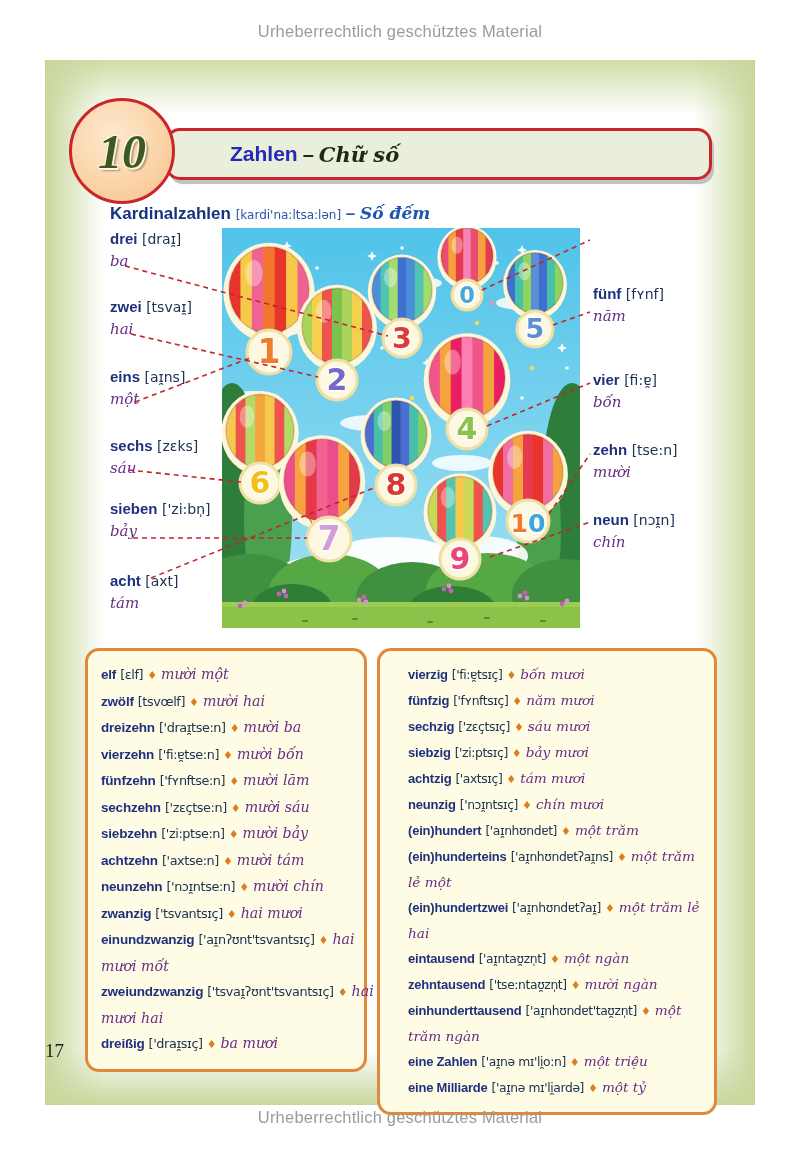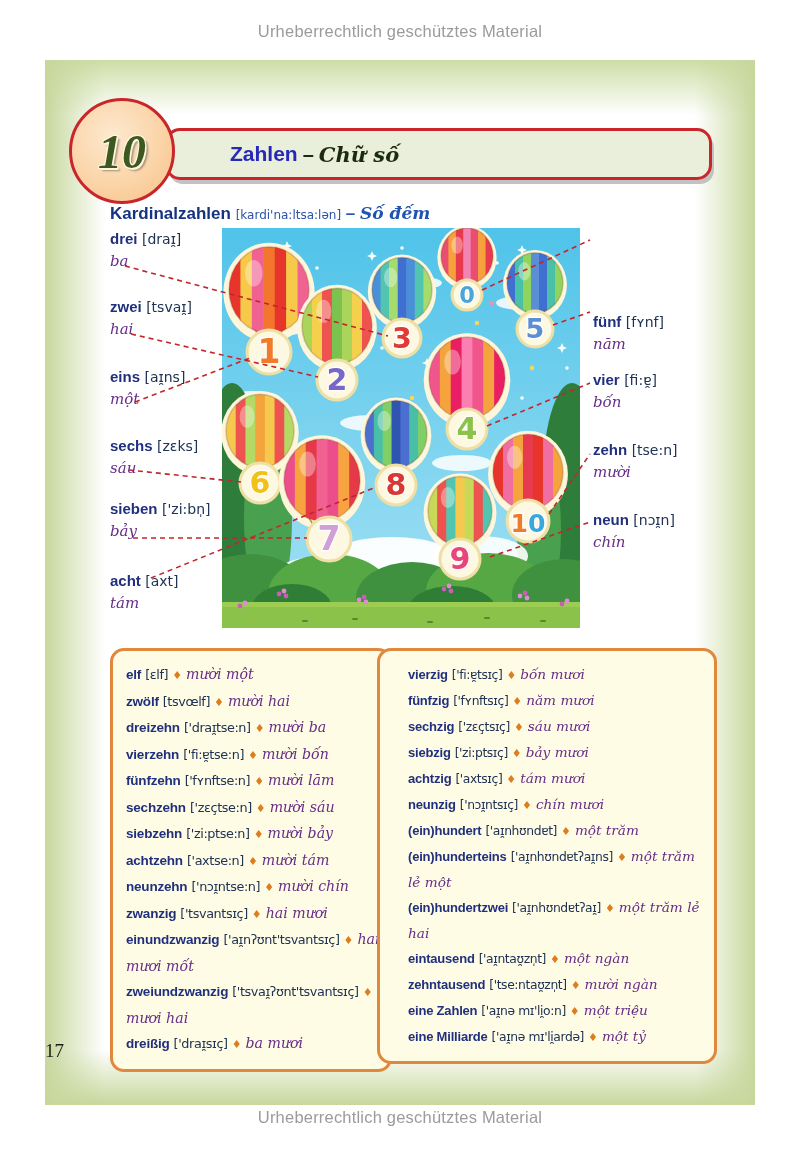--- a/index.html
+++ b/index.html
@@ -41,33 +41,33 @@
   .section-head .s-vi{color:#1f55b0;font-weight:bold;font-style:italic;font-family:"DejaVu Serif",serif;}
 
   
   .illu{position:absolute;left:40px;top:168px;width:630px;height:400px;}
   .scene{position:absolute;left:137px;top:0;}
   .overlay{position:absolute;left:0;top:0;z-index:5;pointer-events:none;}
   .label-block{position:absolute;width:118px;z-index:6;line-height:21px;}
   .left-label{left:25px}
   .right-label{left:508px}
   .lpos-0{top:0}.lpos-1{top:68px}.lpos-2{top:138px}.lpos-3{top:207px}.lpos-4{top:270px}.lpos-5{top:342px}
-  .rpos-0{top:0}.rpos-1{top:83px}.rpos-2{top:141px}.rpos-3{top:211px}.rpos-4{top:281px}
+  .rpos-0{top:0}.rpos-1{top:55px}.rpos-2{top:141px}.rpos-3{top:211px}.rpos-4{top:281px}
 
   .de{color:#20307d;font-weight:bold;}
   .ipa{color:#203354;font-family:"DejaVu Sans",sans-serif;}
   .vi{color:#672d87;font-style:italic;font-family:"DejaVu Serif",serif;}
   .label-block .de{font-size:15px}
   .label-block .ipa{font-size:14px}
   .label-block .vi{font-size:15px}
 
   
   .vbox{position:absolute;top:588px;background:#fffce6;border:3px solid #e0883c;
     border-radius:14px;box-sizing:border-box;padding:11px 13px;min-height:390px;}
-  .vbox.leftbox{left:40px;width:282px;margin-left:25px;}
+  .vbox.leftbox{left:40px;width:282px;}
   .vbox.rightbox{left:332px;width:340px;padding-left:28px;}
   .entry{line-height:25.5px;font-size:13.5px;}
   .rightbox .entry{font-size:13px;line-height:25px;}
   .entry .de{letter-spacing:-.2px;margin-right:4px;}
   .entry .ipa{letter-spacing:-.4px;margin-right:4px;font-size:95%;}
   .diamond{color:#dd7d1e;font-family:"DejaVu Sans",sans-serif;font-size:11px;margin-right:4px;}
   .entry .vi{font-size:105%;}
 
   .page-num{position:absolute;left:0;top:980px;width:100%;text-align:left;
     font-family:"Liberation Serif",serif;font-size:19px;color:#1c1c1c;}
@@ -526,20 +526,21 @@
     <div class="entry"><span class="de">fünfzig</span><span class="ipa">['fʏnftsɪç]</span><span class="diamond">♦</span><span class="vi">năm mươi</span></div>
     <div class="entry"><span class="de">sechzig</span><span class="ipa">['zɛçtsɪç]</span><span class="diamond">♦</span><span class="vi">sáu mươi</span></div>
     <div class="entry"><span class="de">siebzig</span><span class="ipa">['zi:ptsɪç]</span><span class="diamond">♦</span><span class="vi">bảy mươi</span></div>
     <div class="entry"><span class="de">achtzig</span><span class="ipa">['axtsɪç]</span><span class="diamond">♦</span><span class="vi">tám mươi</span></div>
     <div class="entry"><span class="de">neunzig</span><span class="ipa">['nɔɪ̯ntsɪç]</span><span class="diamond">♦</span><span class="vi">chín mươi</span></div>
     <div class="entry"><span class="de">(ein)hundert</span><span class="ipa">['aɪ̯nhʊndɐt]</span><span class="diamond">♦</span><span class="vi">một trăm</span></div>
     <div class="entry"><span class="de">(ein)hunderteins</span><span class="ipa">['aɪ̯nhʊndɐtʔaɪ̯ns]</span><span class="diamond">♦</span><span class="vi">một trăm lẻ một</span></div>
     <div class="entry"><span class="de">(ein)hundertzwei</span><span class="ipa">['aɪ̯nhʊndɐtʔaɪ̯]</span><span class="diamond">♦</span><span class="vi">một trăm lẻ hai</span></div>
     <div class="entry"><span class="de">eintausend</span><span class="ipa">['aɪ̯ntaʊ̯zn̩t]</span><span class="diamond">♦</span><span class="vi">một ngàn</span></div>
     <div class="entry"><span class="de">zehntausend</span><span class="ipa">['tse:ntaʊ̯zn̩t]</span><span class="diamond">♦</span><span class="vi">mười ngàn</span></div>
+    <div class="entry"><span class="de">einhunderttausend</span><span class="ipa">['aɪ̯nhʊndɐt'taʊ̯zn̩t]</span><span class="diamond">♦</span><span class="vi">một trăm ngàn</span></div>
     <div class="entry"><span class="de">eine Zahlen</span><span class="ipa">['aɪ̯nə mɪ'li̯o:n]</span><span class="diamond">♦</span><span class="vi">một triệu</span></div>
     <div class="entry"><span class="de">eine Milliarde</span><span class="ipa">['aɪ̯nə mɪ'li̯ardə]</span><span class="diamond">♦</span><span class="vi">một tỷ</span></div>
   </div>
 
   <div class="page-num">17</div>
 </div>
 
 <div class="copyright bottom">Urheberrechtlich geschütztes Material</div>
 
 </body></html>

